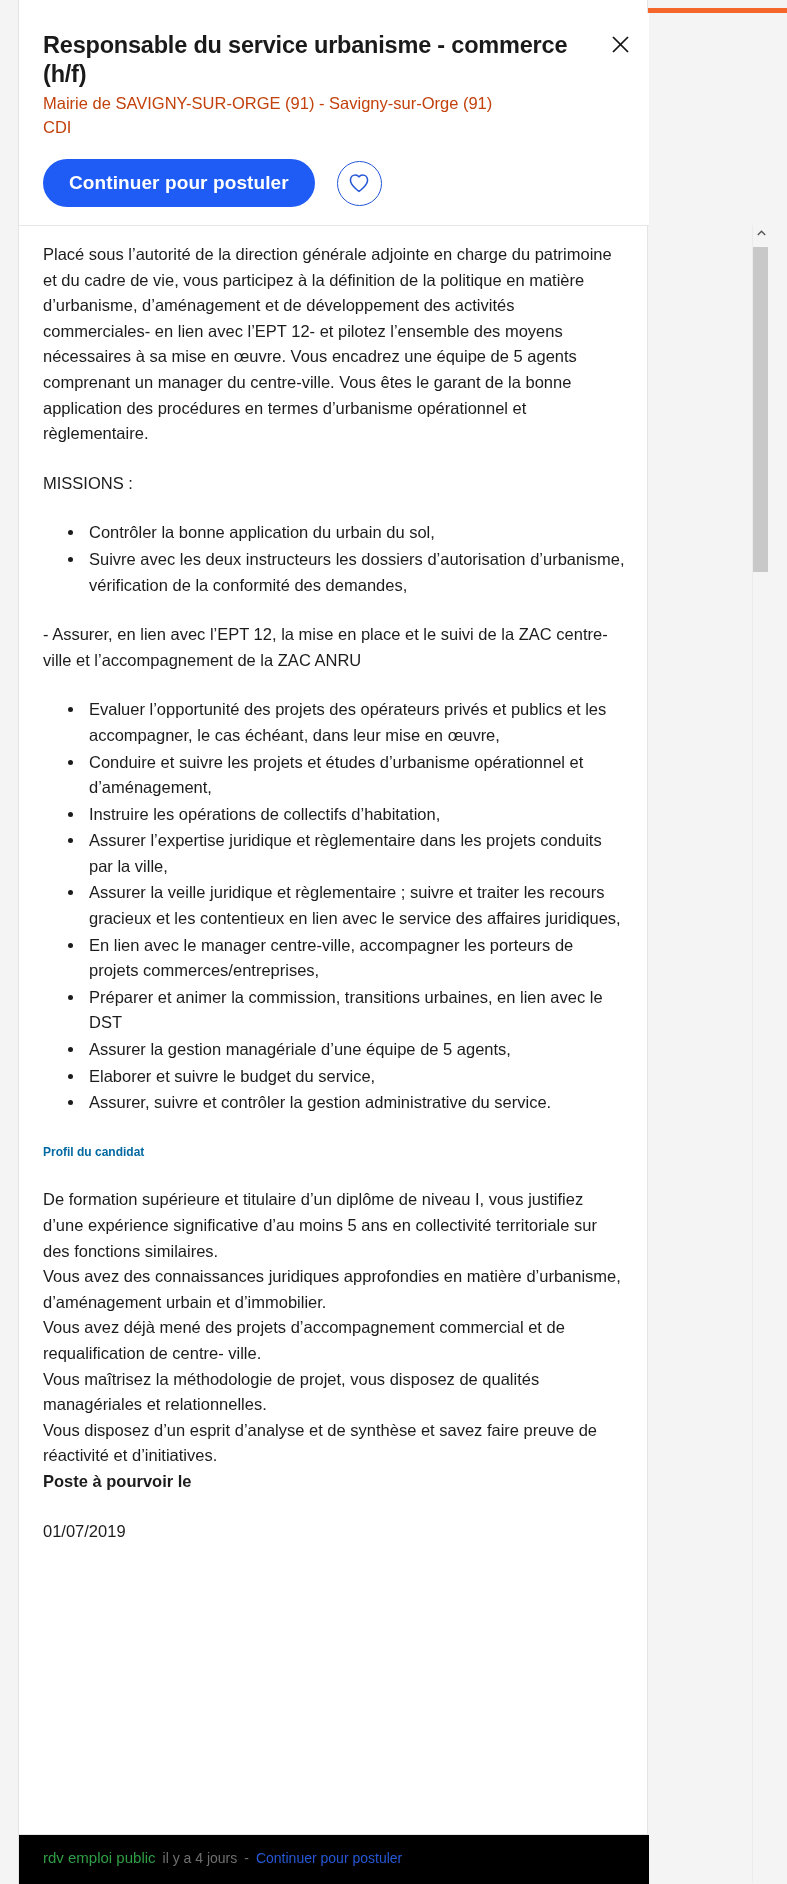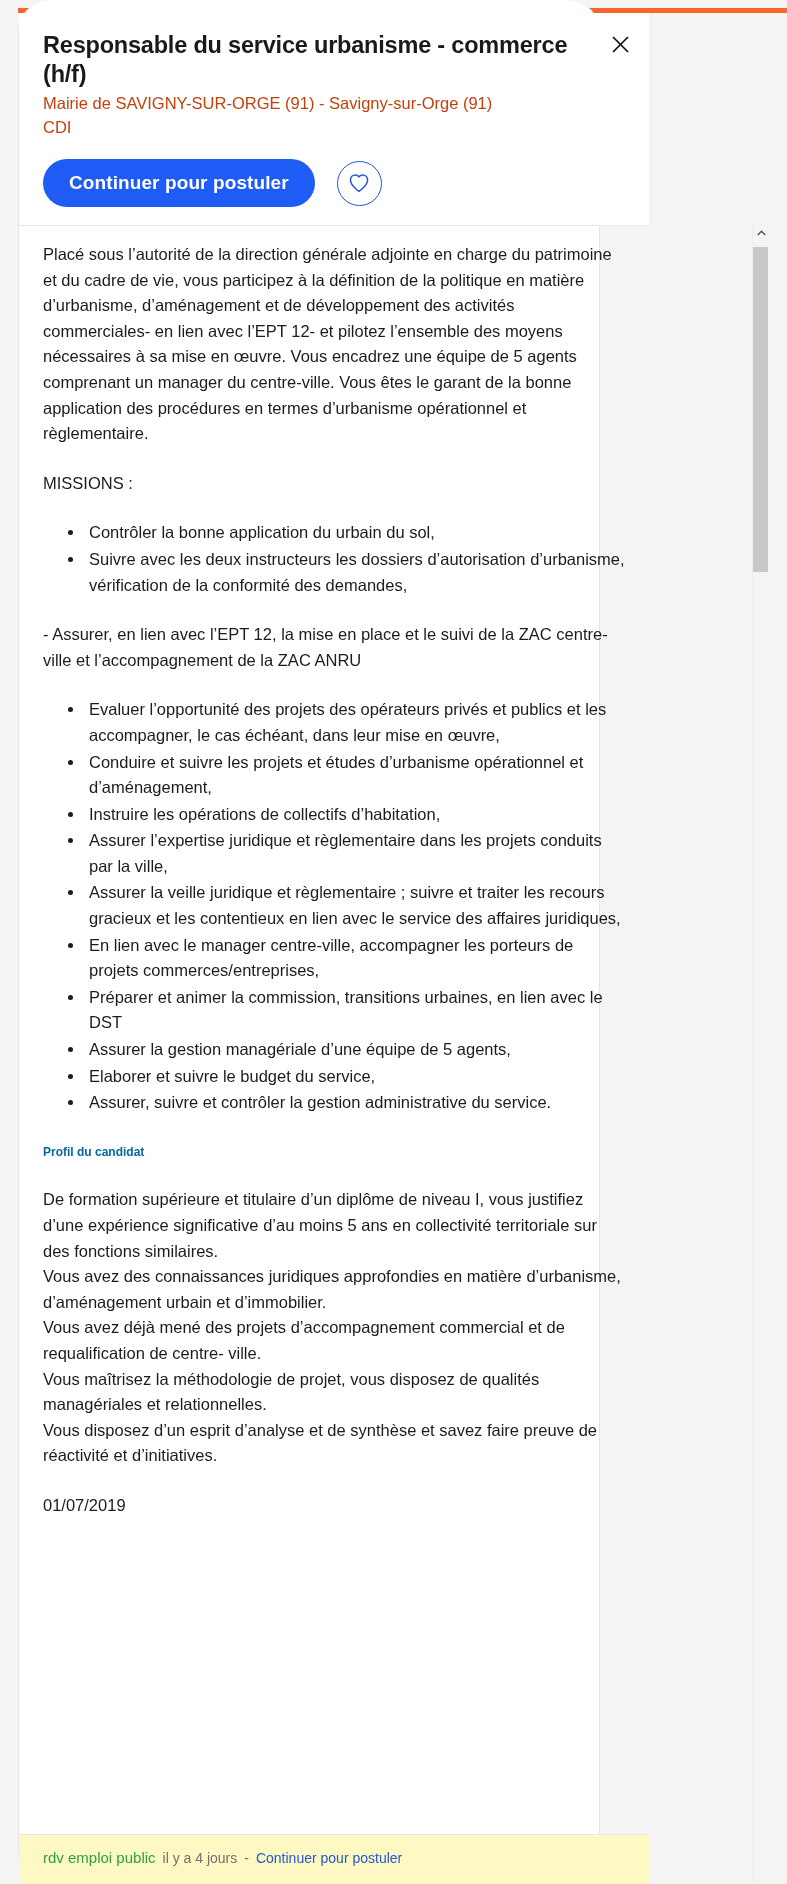--- a/index.html
+++ b/index.html
@@ -15,26 +15,25 @@
     width: 787px;
     height: 1884px;
     background: #f4f4f4;
     overflow: hidden;
   }
   
   .card {
     position: absolute;
     left: 18px;
     top: 0px;
-    width: 582px;
+    width: 630px;
     height: 1884px;
     background: #ffffff;
     border-left: 1px solid #e4e4e4;
     border-right: 1px solid #e4e4e4;
-    border-radius: 32px;
   }
   .top-accent {
     position: absolute;
     left: 18px;
     top: 8px;
     width: 769px;
     height: 5px;
     background: #f4662a;
   }
   
@@ -141,21 +140,21 @@
   }
   .date-val { margin-top: 24px; }
   
   .footer {
     position: absolute;
     left: 0;
     bottom: 0;
     width: 630px;
     padding: 14px 24px 18px 24px;
     border-top: 1px solid #e7e7e7;
-    background: #fef9c3;
+    background: #000000;
     font-size: 15px;
     display: flex;
     align-items: baseline;
     gap: 7px;
   }
   .src-name { color: #2f9e44; font-weight: normal; }
   .src-age  { color: #6f6f6f; font-size: 14px; }
   .src-dash { color: #6f6f6f; font-size: 14px; }
   .src-link { color: #2557d6; font-size: 14px; text-decoration: none; cursor: pointer; }
   
@@ -252,20 +251,21 @@
         </ul>
 
         <h3>Profil du candidat</h3>
 
         <div class="profil-lines">
           <div>De formation supérieure et titulaire d’un diplôme de niveau I, vous justifiez d’une expérience significative d’au moins 5 ans en collectivité territoriale sur des fonctions similaires.</div>
           <div>Vous avez des connaissances juridiques approfondies en matière d’urbanisme, d’aménagement urbain et d’immobilier.</div>
           <div>Vous avez déjà mené des projets d’accompagnement commercial et de requalification de centre- ville.</div>
           <div>Vous maîtrisez la méthodologie de projet, vous disposez de qualités managériales et relationnelles.</div>
           <div>Vous disposez d’un esprit d’analyse et de synthèse et savez faire preuve de réactivité et d’initiatives.</div>
+          <div class="poste-label">Poste à pourvoir le</div>
         </div>
 
         <div class="date-val">01/07/2019</div>
 
       </div>
     </div>
 
     <div class="footer">
       <span class="src-name">rdv emploi public</span>
       <span class="src-age">il y a 4 jours</span>

